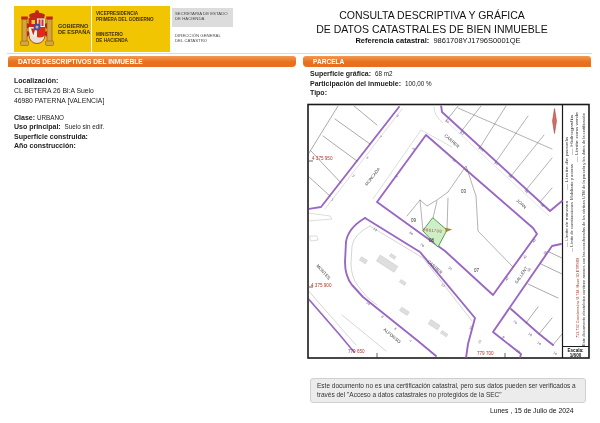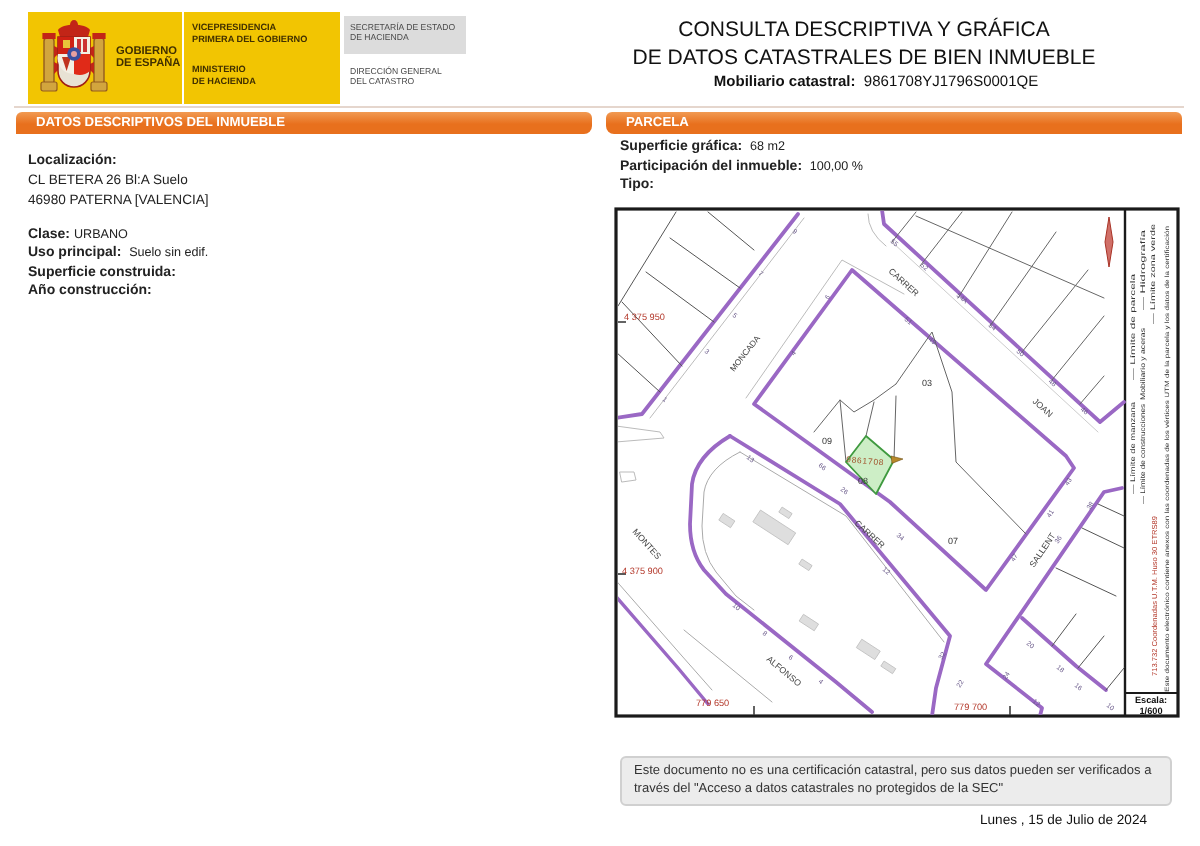--- a/index.html
+++ b/index.html
@@ -48,21 +48,21 @@
 
 <div class="abs" style="left:96px;top:32px;width:74px;font-weight:bold;font-size:4.6px;line-height:5.6px;color:#413000;">MINISTERIO<br>DE HACIENDA</div>
 
 <div class="abs" style="left:172px;top:8px;width:61px;height:19px;background:#DCDCDC;"></div>
 <div class="abs" style="left:175px;top:11px;width:58px;font-size:4.3px;line-height:5.2px;color:#4a4a4a;">SECRETARÍA DE ESTADO<br>DE HACIENDA</div>
 
 <div class="abs" style="left:175px;top:33px;width:58px;font-size:4.3px;line-height:5.2px;color:#4a4a4a;">DIRECCIÓN GENERAL<br>DEL CATASTRO</div>
 
 <div class="abs" style="left:284px;top:8px;width:296px;text-align:center;font-weight:normal;font-size:10.5px;line-height:14px;color:#111;">CONSULTA DESCRIPTIVA Y GRÁFICA<br>DE DATOS CATASTRALES DE BIEN INMUEBLE</div>
 
-<div class="abs" style="left:290px;top:36px;width:296px;text-align:center;font-size:7.5px;color:#111;"><b>Mobiliario catastral:</b>&nbsp;&nbsp;9861708YJ1796S0001QE</div>
+<div class="abs" style="left:290px;top:36px;width:296px;text-align:center;font-size:7.5px;color:#111;"><b>Referencia catastral:</b>&nbsp;&nbsp;9861708YJ1796S0001QE</div>
 
 <div class="abs" style="left:7px;top:52.5px;width:585px;height:1px;background:#e5d6cd;"></div>
 
 <div class="abs" style="left:7.5px;top:55.8px;width:288.5px;height:11.5px;background:linear-gradient(#f19a53,#e8701d 55%,#e8701d);border-radius:3px 3px 4px 0;"></div>
 <div class="abs" style="left:18px;top:58.2px;font-weight:bold;font-size:6.6px;color:#fff;">DATOS DESCRIPTIVOS DEL INMUEBLE</div>
 
 <div class="abs" style="left:303px;top:55.8px;width:288px;height:11.5px;background:linear-gradient(#f19a53,#e8701d 55%,#e8701d);border-radius:3px 3px 0 4px;"></div>
 <div class="abs" style="left:313px;top:58.2px;font-weight:bold;font-size:6.6px;color:#fff;">PARCELA</div>
 
 <div class="abs" style="left:14px;top:77px;font-weight:bold;font-size:7px;color:#222;">Localización:</div>

